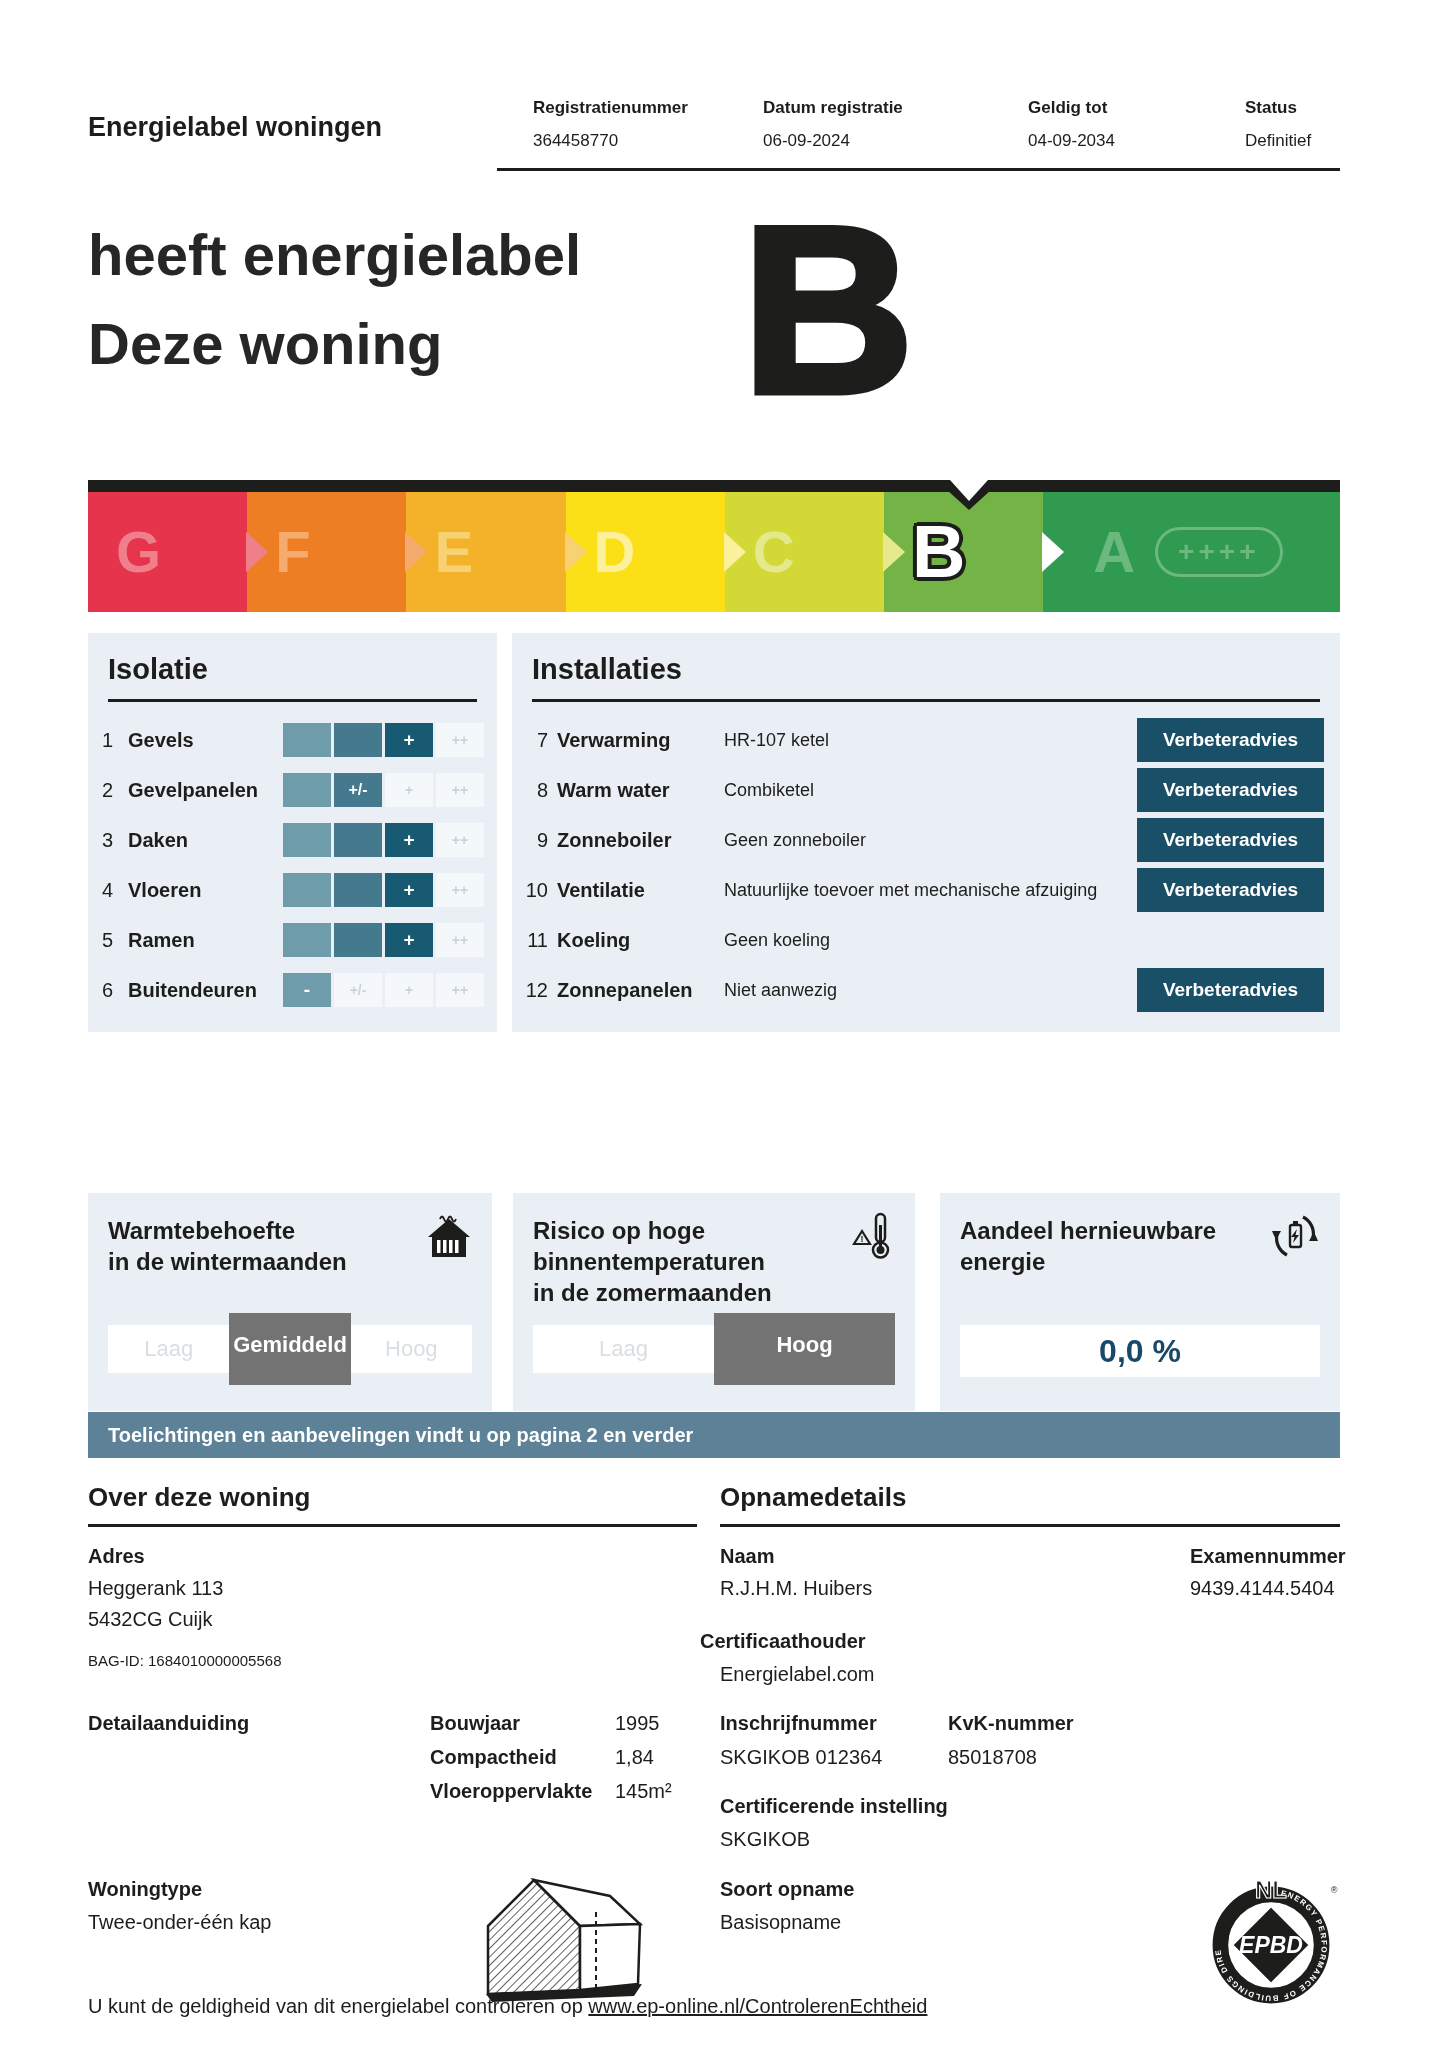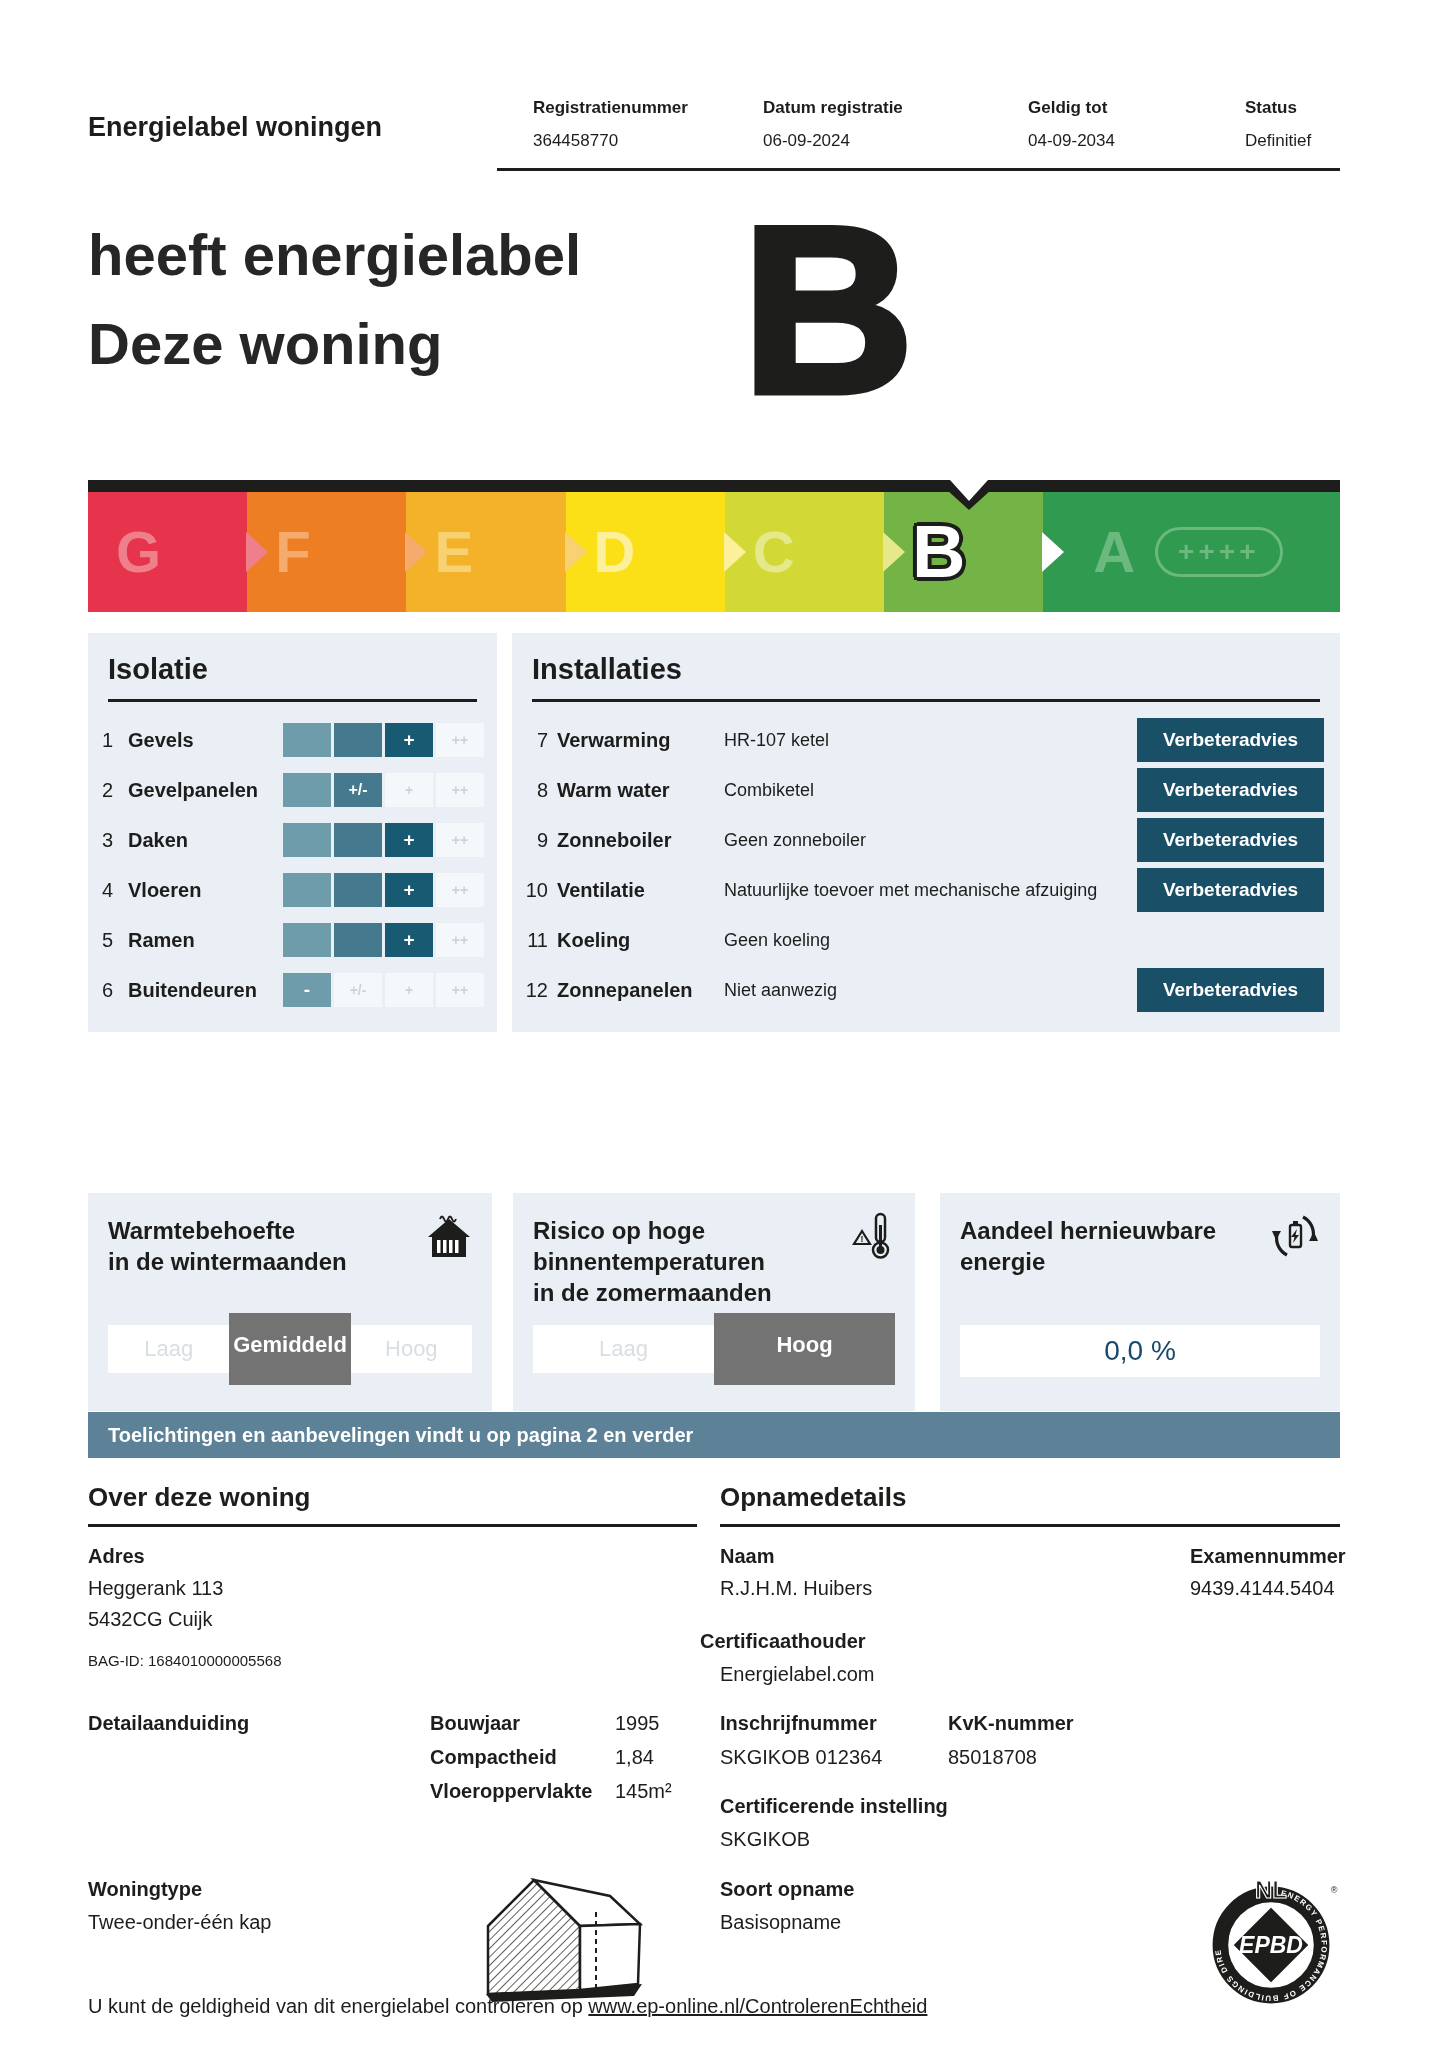--- a/index.html
+++ b/index.html
@@ -64,21 +64,21 @@
   #box-warmte{left:88px;width:404px;}
   #box-risico{left:513px;width:402px;}
   #box-hernieuwbaar{left:940px;width:400px;}
   .box-title{position:absolute;left:20px;top:22px;font-size:24px;font-weight:bold;line-height:31px;}
   .box-icon{position:absolute;right:20px;top:18px;}
   .sel-row{position:absolute;left:20px;right:20px;top:132px;height:48px;background:#ffffff;
            display:flex;align-items:center;}
   .opt{flex:1;text-align:center;font-size:22px;color:#d9dee2;}
   .opt.selected{background:#737373;color:#ffffff;font-weight:bold;height:72px;line-height:64px;flex:1;}
   .value-band{position:absolute;left:20px;right:20px;top:132px;height:52px;background:#ffffff;
-              text-align:center;line-height:52px;font-size:28px;font-weight:normal;color:#17496a;}
+              text-align:center;line-height:52px;font-size:32px;font-weight:bold;color:#17496a;}
   #note-banner{left:88px;top:1398px;width:1252px;height:46px;background:#5d8196;margin-top:14px;}
   #note-banner span{position:absolute;left:20px;top:50%;transform:translateY(-50%);
                     color:#ffffff;font-size:20px;font-weight:bold;}
 
   
   .sec-heading{font-size:26px;font-weight:bold;}
   .sec-rule{height:3px;background:#1d1d1b;}
   .lbl{font-size:20px;font-weight:bold;}
   .val{font-size:20px;}
   .small{font-size:15px;}

